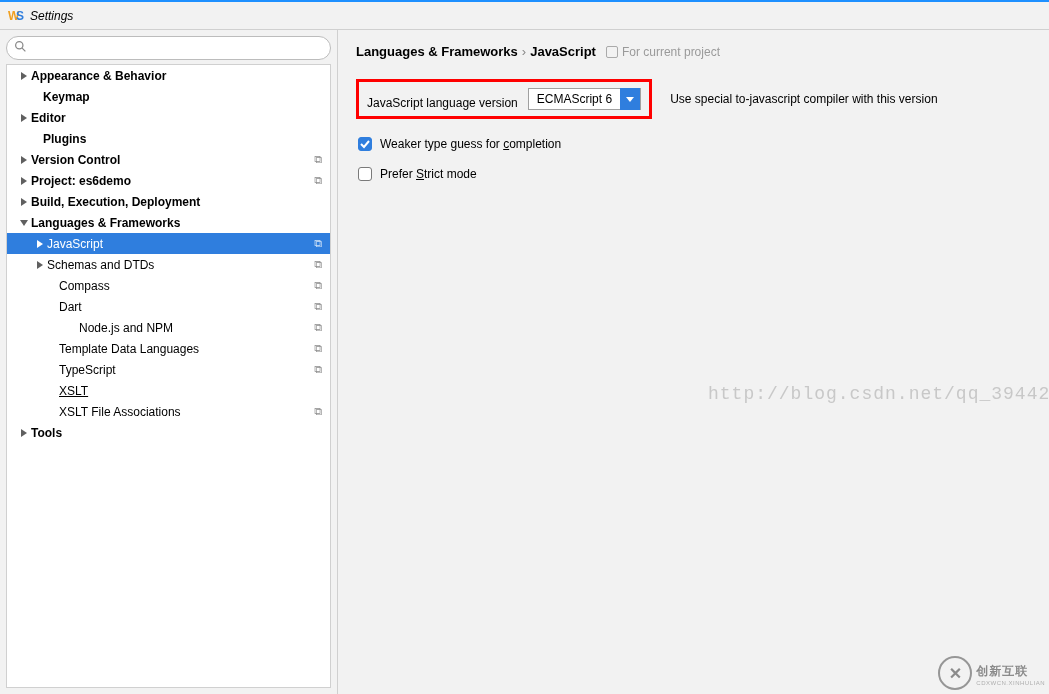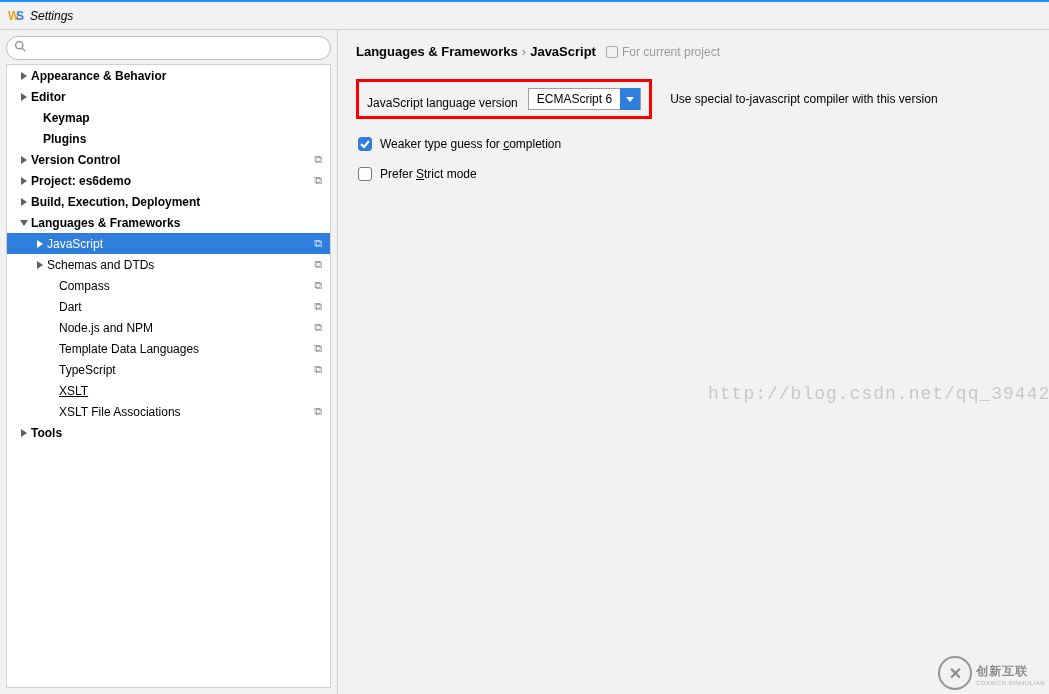--- a/index.html
+++ b/index.html
@@ -87,34 +87,34 @@
     </div>
     <div class="tree" id="tree">
         <div class="tree-row" style="padding-left: 12px; align-items: center;">
           <span class="arrow right">
             <svg viewBox="0 0 8 8">
               <polygon points="1,0 7,4 1,8"></polygon>
             </svg>
           </span>
           <span class="tree-label bold">Appearance &amp; Behavior</span>
         </div>
+        <div class="tree-row" style="padding-left: 24px;">
+          <span class="arrow none"></span>
+          <span class="tree-label bold">Keymap</span>
+        </div>
         <div class="tree-row" style="padding-left: 12px;">
           <span class="arrow right">
             <svg viewBox="0 0 8 8">
               <polygon points="1,0 7,4 1,8"></polygon>
             </svg>
           </span>
           <span class="tree-label bold">Editor</span>
         </div>
         <div class="tree-row" style="padding-left: 24px;">
           <span class="arrow none"></span>
-          <span class="tree-label bold">Keymap</span>
-        </div>
-        <div class="tree-row" style="padding-left: 24px;">
-          <span class="arrow none"></span>
           <span class="tree-label bold">Plugins</span>
         </div>
         <div class="tree-row" style="padding-left: 12px;">
           <span class="arrow right">
             <svg viewBox="0 0 8 8">
               <polygon points="1,0 7,4 1,8"></polygon>
             </svg>
           </span>
           <span class="tree-label bold">Version Control</span>
           <span class="copy-badge">⧉</span>
@@ -165,21 +165,21 @@
         <div class="tree-row" style="padding-left: 40px;">
           <span class="arrow none"></span>
           <span class="tree-label">Compass</span>
           <span class="copy-badge">⧉</span>
         </div>
         <div class="tree-row" style="padding-left: 40px;">
           <span class="arrow none"></span>
           <span class="tree-label">Dart</span>
           <span class="copy-badge">⧉</span>
         </div>
-        <div class="tree-row" style="padding-left: 40px;">
+        <div class="tree-row" style="padding-left: 40px; gap: 20px;">
           <span class="arrow none"></span>
           <span class="tree-label">Node.js and NPM</span>
           <span class="copy-badge">⧉</span>
         </div>
         <div class="tree-row" style="padding-left: 40px;">
           <span class="arrow none"></span>
           <span class="tree-label">Template Data Languages</span>
           <span class="copy-badge">⧉</span>
         </div>
         <div class="tree-row" style="padding-left: 40px;">

